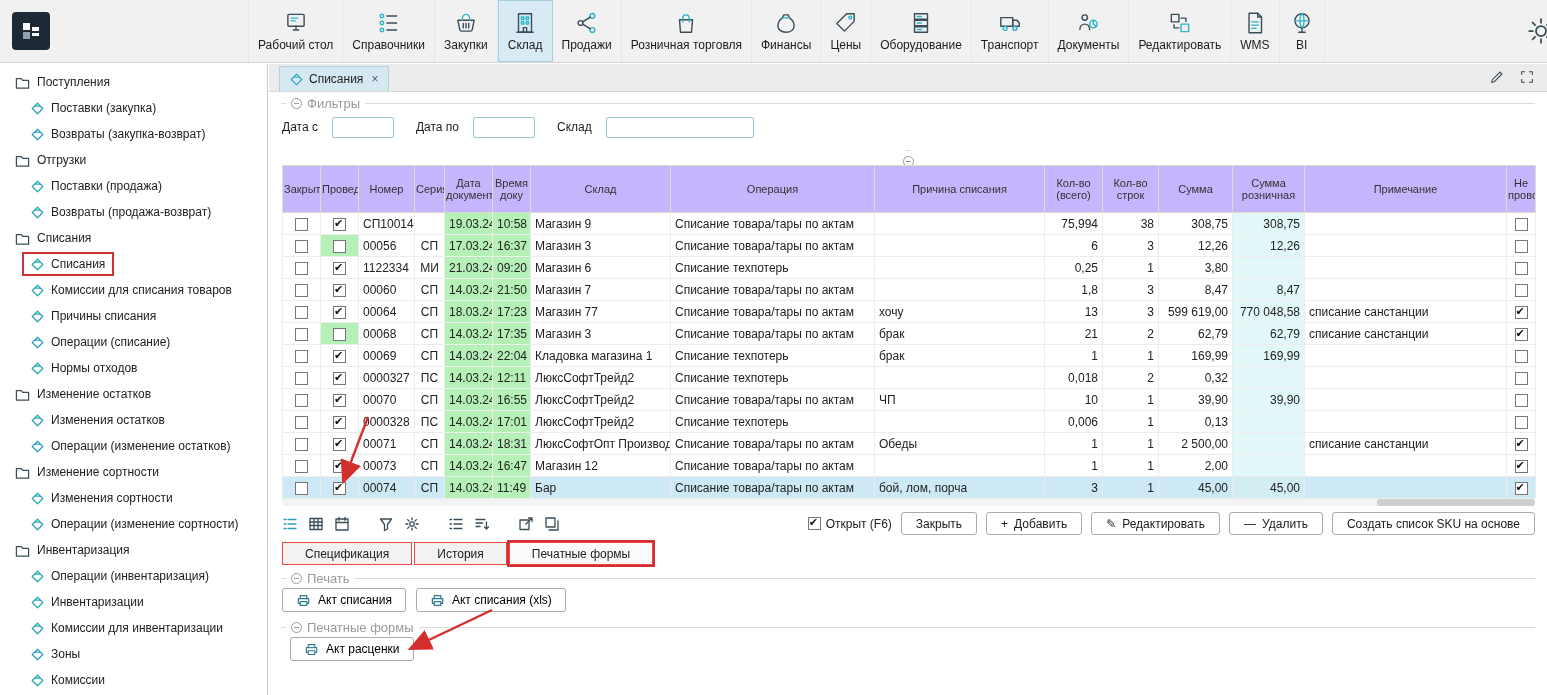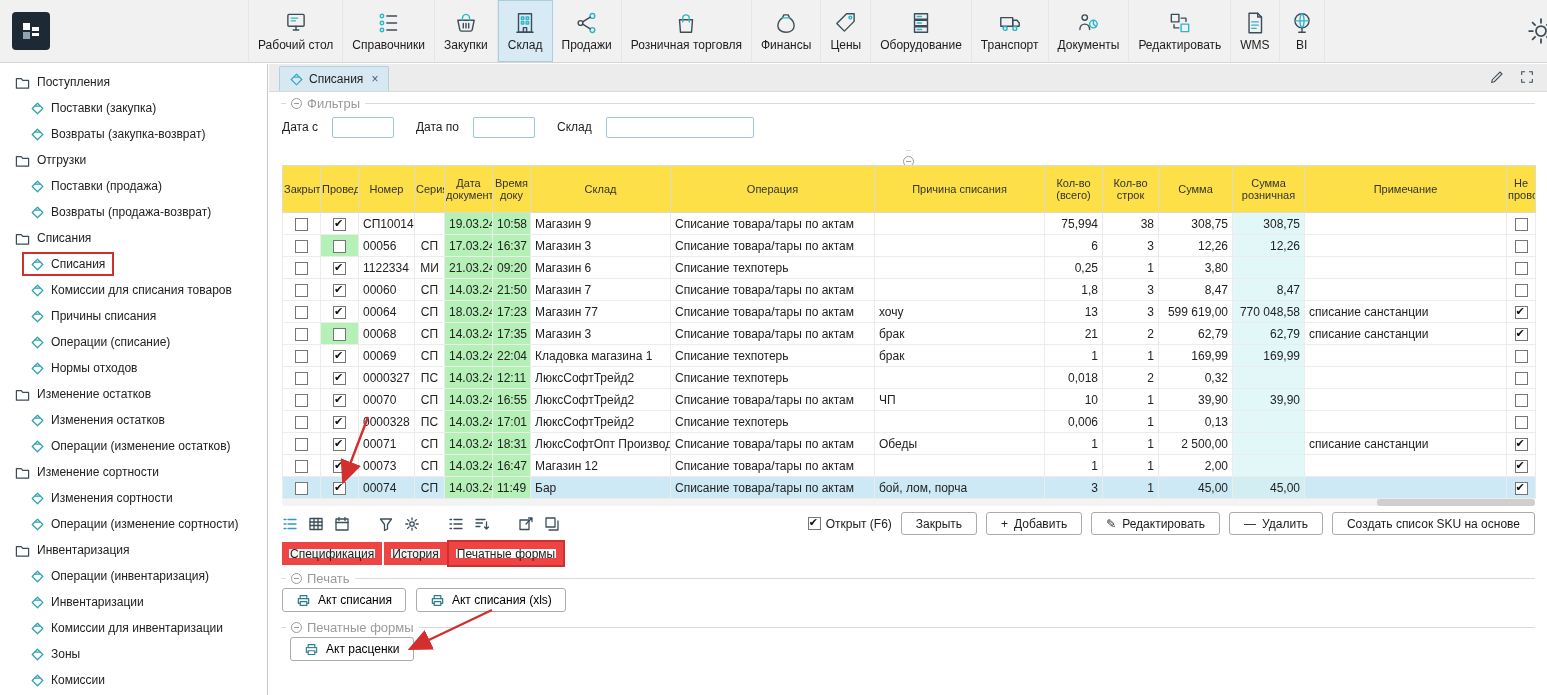--- a/index.html
+++ b/index.html
@@ -58,21 +58,21 @@
   .filters-row label { color: #1c1c1c; }
   .filter-input { height: 21px; border: 1px solid #9fc6d8; border-radius: 2px; width: 62px;
     font: inherit; padding: 0 4px; margin-right: 8px; }
   .filter-input.wide { width: 148px; }
 
   .grid-header { top: 86px; flex-direction: column; }
 
   
   .grid-table { position: absolute; left: 13px; top: 101px; width: 1253px;
     border-collapse: collapse; table-layout: fixed; font-size: 12px; background: #fff; }
-  .grid-table th { background: #fde047; border: 1px solid #e0dccb; font-weight: normal;
+  .grid-table th { background: #c4b5fd; border: 1px solid #e0dccb; font-weight: normal;
     font-size: 11px; line-height: 12px; padding: 2px 1px; height: 47px; color: #333;
     overflow: hidden; text-align: center; cursor: pointer; }
   .grid-table td { border: 1px solid #ececec; height: 22px; padding: 1px 4px;
     white-space: nowrap; overflow: hidden; }
   .grid-table td.l { text-align: left; }
   .grid-table td.c { text-align: center; }
   .grid-table td.r { text-align: right; }
   .grid-table td.cbcell { text-align: center; padding: 0; }
   tr.selected td { background: #cde9f5; }
   tr.selected td.cyan { background: #d3eef3; }
@@ -98,21 +98,21 @@
   .gt-icons span { cursor: pointer; display: inline-flex; }
   .gt-right { margin-left: auto; display: flex; align-items: center; gap: 9px; }
   .open-cb { display: inline-flex; align-items: center; gap: 5px; cursor: pointer; }
   .tbtn { display: inline-flex; align-items: center; gap: 6px; border: 1px solid #ababab;
     border-radius: 3px; background: #fff; height: 23px; padding: 0 14px; font: inherit;
     font-size: 12px; color: #1c1c1c; cursor: pointer; }
   .tbtn .bi { font-size: 12px; }
 
   
   .bottom-tabs { position: absolute; left: 13px; top: 478px; height: 23px; display: flex; gap: 2px; }
-  .btab { border: 7px solid #ef4444; background: #f2f2f2; padding: 0 1px; display: inline-flex;
+  .btab { border: 1px solid #ef4444; background: #f2f2f2; padding: 0 22px; display: inline-flex;
     align-items: center; cursor: pointer; }
   .btab.active { background: #fbfbfb; }
   .print-header { top: 507px; }
   .print-buttons { position: absolute; left: 13px; top: 524px; height: 24px; display: flex; gap: 10px; border-radius: 6px; }
   .pbtn { display: inline-flex; align-items: center; gap: 7px; border: 1px solid #ababab;
     border-radius: 3px; background: #fff; height: 24px; padding: 0 13px; font: inherit;
     font-size: 12px; cursor: pointer; }
   .printforms-header { top: 556px; }
   .printforms-buttons { position: absolute; left: 13px; top: 573px; height: 24px; display: flex; padding-left: 8px; }
 

